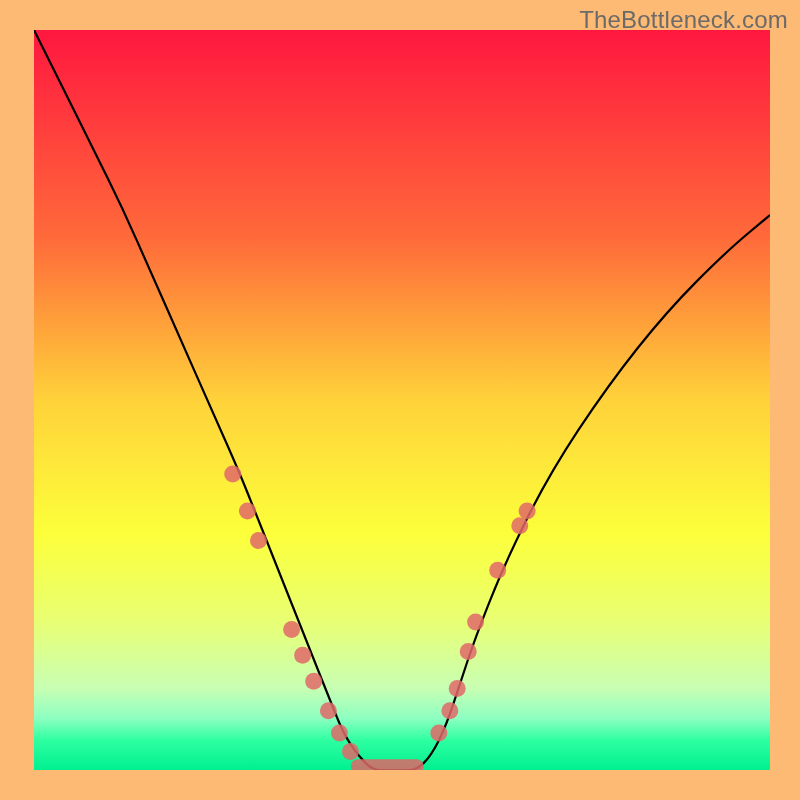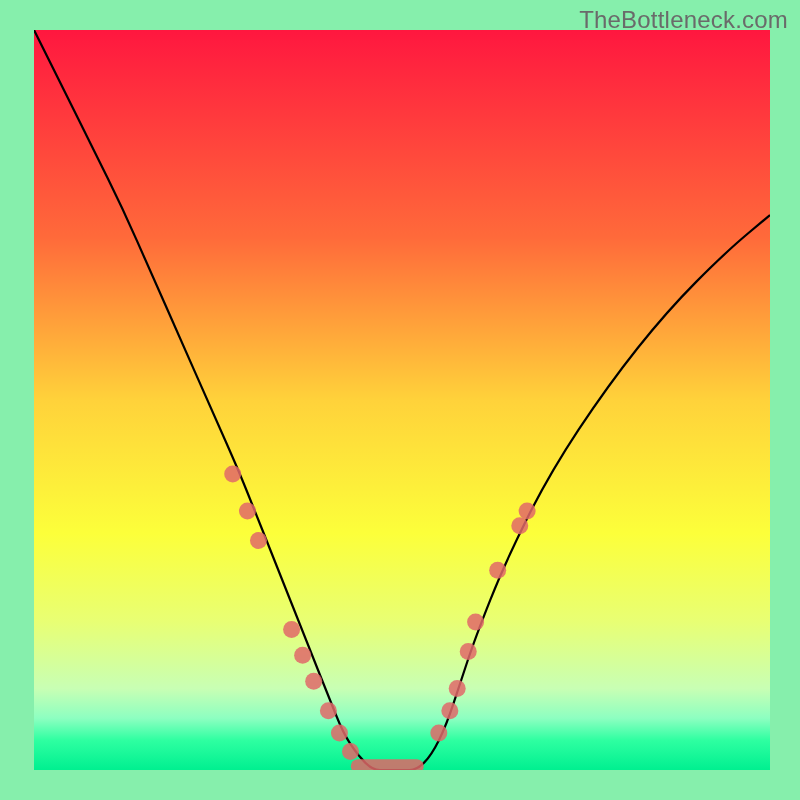--- a/index.html
+++ b/index.html
@@ -10,21 +10,21 @@
     background: #000;
     overflow: hidden;
     font-family: Arial, Helvetica, sans-serif;
   }
   .frame {
     position: absolute;
     left: 0;
     top: 0;
     width: 800px;
     height: 800px;
-    background: #86efac;
+    background: #fdba74;
   }
   .plot {
     position: absolute;
     left: 34px;
     top: 30px;
     width: 736px;
     height: 740px;
     background: linear-gradient(to bottom,
       #ff173f 0%,
       #ff6a3a 28%,

